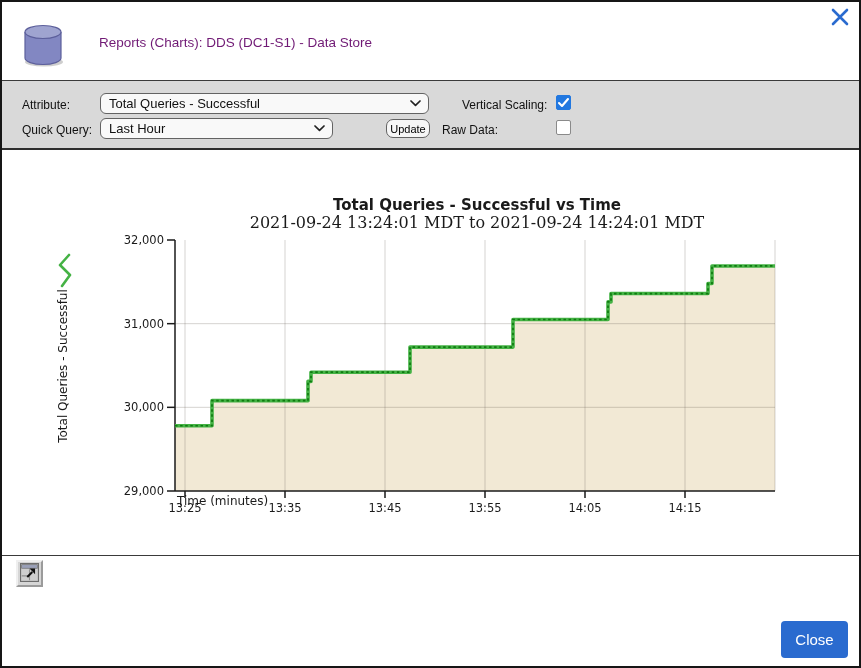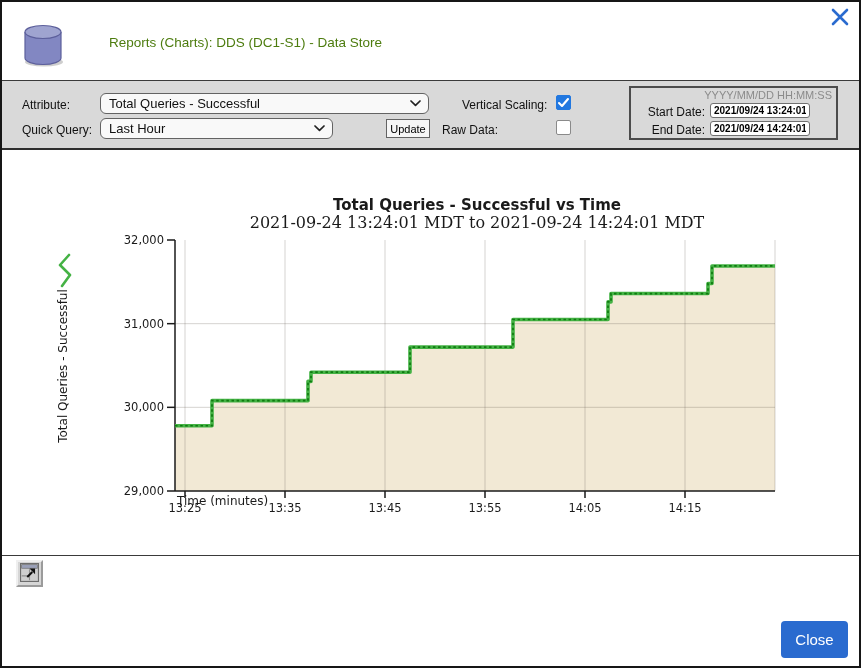--- a/index.html
+++ b/index.html
@@ -3,32 +3,32 @@
 <meta charset="utf-8">
 <style>
   html,body{margin:0;padding:0;background:#fff;}
   .dialog{
     position:relative;width:861px;height:668px;box-sizing:border-box;
     border:2px solid #161616;background:#fff;overflow:hidden;
     font-family:"Liberation Sans",sans-serif;color:#111;
   }
   .abs{position:absolute;}
   
-  .hdr-title{left:107px;top:33px;font-size:13.5px;color:#4d7c0f;}
+  .hdr-title{left:97px;top:33px;font-size:13.5px;color:#701a75;}
   .x-btn{left:826px;top:4px;width:24px;height:24px;background:none;border:none;cursor:pointer;padding:2px;}
   
   .sep{left:0;width:857px;height:1px;background:#3a3a3a;}
   
   .cbar{left:0;top:79px;width:857px;height:67px;background:#d9d9d9;border-bottom:2px solid #2f2f2f;box-sizing:content-box;}
   .cbar .lbl{position:absolute;font-size:12px;color:#111;white-space:nowrap;}
   .dd{position:absolute;display:flex;align-items:center;justify-content:space-between;
       background:#f9f9f9;border:1px solid #636363;border-radius:6px;height:21px;
       padding:0 7px 0 8px;font-size:13px;cursor:pointer;box-sizing:border-box;}
   .btn-update{position:absolute;left:384px;top:38px;width:44px;height:19px;font-size:11px;
-      font-family:"Liberation Sans",sans-serif;background:#f6f6f6;border:1px solid #636363;border-radius:0;cursor:pointer;padding:0;}
+      font-family:"Liberation Sans",sans-serif;background:#f6f6f6;border:1px solid #636363;border-radius:7px;cursor:pointer;padding:0;}
   .chk{position:absolute;width:15px;height:15px;border-radius:2px;background:#fff;border:1.5px solid #8a8a8a;box-sizing:border-box;cursor:pointer;}
   .chk svg{display:none;margin:-1px 0 0 -1px;}
   .chk.checked{background:#2278e0;border-color:#2278e0;}
   .chk.checked svg{display:block;}
   .datebox{position:absolute;left:627px;top:5px;width:209px;height:54px;border:2px solid #4c4c4c;box-sizing:border-box;}
   .datebox .hint{position:absolute;right:4px;top:1px;font-size:11px;color:#8b8b8b;}
   .datebox .dlbl{position:absolute;left:4px;width:70px;text-align:right;font-size:12px;}
   .datebox input{position:absolute;left:79px;width:100px;height:15px;border:1px solid #707070;border-radius:3px;
       font-family:"Liberation Sans",sans-serif;font-size:10px;font-weight:bold;padding:0 3px;box-sizing:border-box;background:#fff;}
   
@@ -84,27 +84,20 @@
       <svg width="15" height="15" viewBox="0 0 15 15">
         <path d="M3,8 l3,3 l6,-7" fill="none" stroke="#fff" stroke-width="2.1" stroke-linecap="round" stroke-linejoin="round"></path>
       </svg>
     </div>
 
     <div class="lbl" style="left:440px;top:42px;">Raw Data:</div>
     <div class="chk" style="left:554px;top:39px;">
       
     </div>
 
-    <div class="datebox">
-      <div class="hint">YYYY/MM/DD HH:MM:SS</div>
-      <div class="dlbl" style="top:17px;">Start Date:</div>
-      <input type="text" style="top: 15px;" value="2021/09/24 13:24:01">
-      <div class="dlbl" style="top:35px;">End Date:</div>
-      <input type="text" style="top: 33px;" value="2021/09/24 14:24:01">
-    </div>
   </div>
 
   <div class="abs c-title">Total Queries - Successful vs Time</div>
   <div class="abs c-sub">2021-09-24 13:24:01 MDT to 2021-09-24 14:24:01 MDT</div>
   <svg class="abs" style="left:53px;top:251px;" width="20" height="36" viewBox="0 0 20 36">
     <polyline points="14,2 5,12 15,22 7,33" fill="none" stroke-width="2.6" stroke-linejoin="round" stroke-linecap="round" stroke="#44b244"></polyline>
   </svg>
   <div class="abs c-ylabel">Total Queries - Successful</div>
   <div class="abs c-xlabel">Time (minutes)</div>
 

